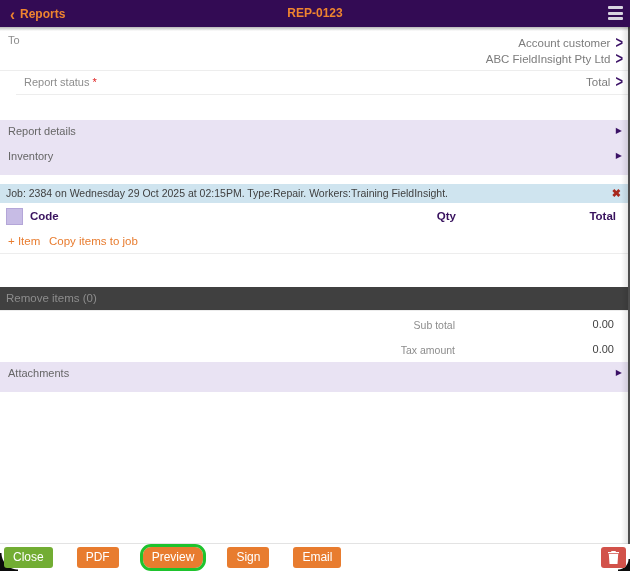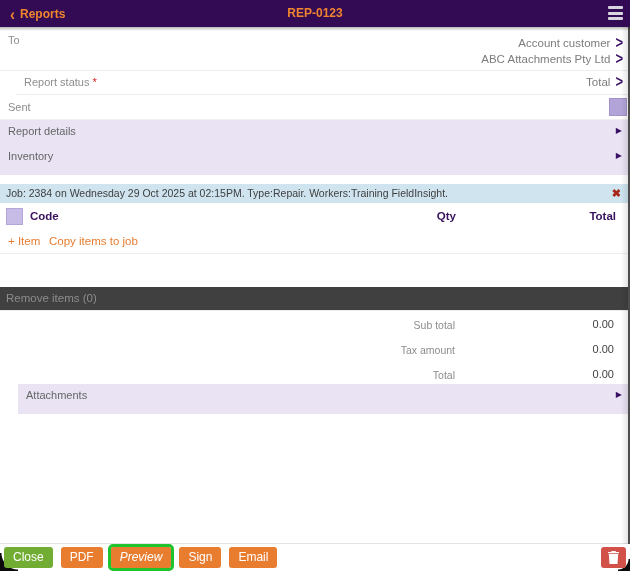--- a/index.html
+++ b/index.html
@@ -40,21 +40,21 @@
   .row-sent { position:absolute; top:95px; left:0; right:0; height:24px; border-bottom:1px solid #f0f0f0; background:#fff; }
   .row-sent .rowlabel { position:absolute; left:8px; top:6px; }
   .sent-checkbox { position:absolute; right:3px; top:3px; width:16px; height:16px;
                    background:#b3a4d8; border:1px solid #a392cb; cursor:pointer; z-index:4; }
 
   .section-row { position:absolute; left:0; right:0; height:30px; background:#e9e3f3; cursor:pointer; }
   .section-row .sec-label { position:absolute; left:8px; top:0; line-height:22px; font-size:11px; color:#666; }
   .section-arrow { position:absolute; right:8px; top:0; line-height:22px; font-size:8px; color:#3b1166; }
   .sec-details { top:120px; }
   .sec-inventory { top:145px; }
-  .sec-attachments { top:384px;margin-left:18px; }
+  .sec-attachments { top:362px; }
 
   
   .job-banner { position:absolute; top:184px; left:0; right:0; height:19px; background:#cfe4ef; }
   .job-text { position:absolute; left:6px; top:0; line-height:19px; font-size:10.5px; color:#3f3f3f; white-space:nowrap; }
   .job-close { position:absolute; right:9px; top:0; line-height:19px; font-size:11px; font-weight:bold; color:#a8281c; cursor:pointer; }
 
   
   .table-head { position:absolute; top:203px; left:0; right:0; height:26px; border-bottom:1px solid #e6e6e6; background:#fff; }
   .code-checkbox { position:absolute; left:6px; top:5px; width:15px; height:15px;
                    background:#c7bce5; border:1px solid #b4a6d8; cursor:pointer; }
@@ -77,26 +77,26 @@
   .tot-label { position:absolute; right:175px; top:8px; font-size:10.5px; color:#8d8d8d; }
   .tot-value { position:absolute; right:16px; top:7px; font-size:11px; color:#3f3f3f; }
 
   
   .edge-shadow { position:absolute; top:27px; right:0; width:9px; height:517px; z-index:6;
                  background:linear-gradient(to right, rgba(0,0,0,0), rgba(0,0,0,0.10));
                  border-right:2px solid #4d4d4d; box-sizing:border-box; }
   .content-bottom { position:absolute; top:543px; left:0; right:0; height:1px; background:#e3e3e3; }
 
   
-  .footer { position:absolute; top:547px; left:4px; display:flex; align-items:center; gap:8px; z-index:10; }
+  .footer { position:absolute; top:547px; left:4px; display:flex; align-items:center; gap:24px; z-index:10; }
   .btn { height:21px; line-height:21px; padding:0 9px; border-radius:3px; font-size:12px;
          color:#fff; border:none; font-family:inherit; cursor:pointer; }
   .btn-green { background:#72ad33; }
   .btn-orange { background:#e87c2f; }
-  .btn-highlight { outline:3px solid #1ec32d; outline-offset:0px; border-radius:2px;font-style:italic; }
+  .btn-highlight { outline:3px solid #1ec32d; outline-offset:0px; border-radius:8px; }
   .trash-btn { position:absolute; right:4px; top:547px; width:25px; height:21px; background:#d2524a;
                border-radius:3px; display:flex; align-items:center; justify-content:center;
                cursor:pointer; z-index:10; }
 
   
   .corner-bl { position:absolute; left:0; bottom:0; width:18px; height:18px; z-index:5;
                background:radial-gradient(circle 18px at 18px 0px, rgba(0,0,0,0) 16px, #0b0b0b 17px); }
   .corner-br { position:absolute; right:0; bottom:0; width:12px; height:12px; z-index:5;
                background:radial-gradient(circle 12px at 0px 0px, rgba(0,0,0,0) 10px, #0b0b0b 11px); }
 </style>
@@ -119,37 +119,33 @@
   </div>
   <div class="header-shadow"></div>
 
   <div class="row-to">
     <span class="rowlabel">To</span>
     <div class="to-line1">
       <span class="rowvalue">Account customer</span>
       <span class="chev">&gt;</span>
     </div>
     <div class="to-line2">
-      <span class="rowvalue">ABC Attachments Pty Ltd</span>
+      <span class="rowvalue">ABC FieldInsight Pty Ltd</span>
       <span class="chev">&gt;</span>
     </div>
   </div>
 
   <div class="row-status">
     <span class="rowlabel"><span>Report status</span><span class="req">*</span></span>
     <div class="status-value">
       <span class="rowvalue">Total</span>
       <span class="chev">&gt;</span>
     </div>
   </div>
 
-  <div class="row-sent">
-    <span class="rowlabel">Sent</span>
-    <div class="sent-checkbox"></div>
-  </div>
 
   <div class="section-row sec-details">
     <span class="sec-label">Report details</span>
     <span class="section-arrow">▶</span>
   </div>
 
   <div class="section-row sec-inventory">
     <span class="sec-label">Inventory</span>
     <span class="section-arrow">▶</span>
   </div>

